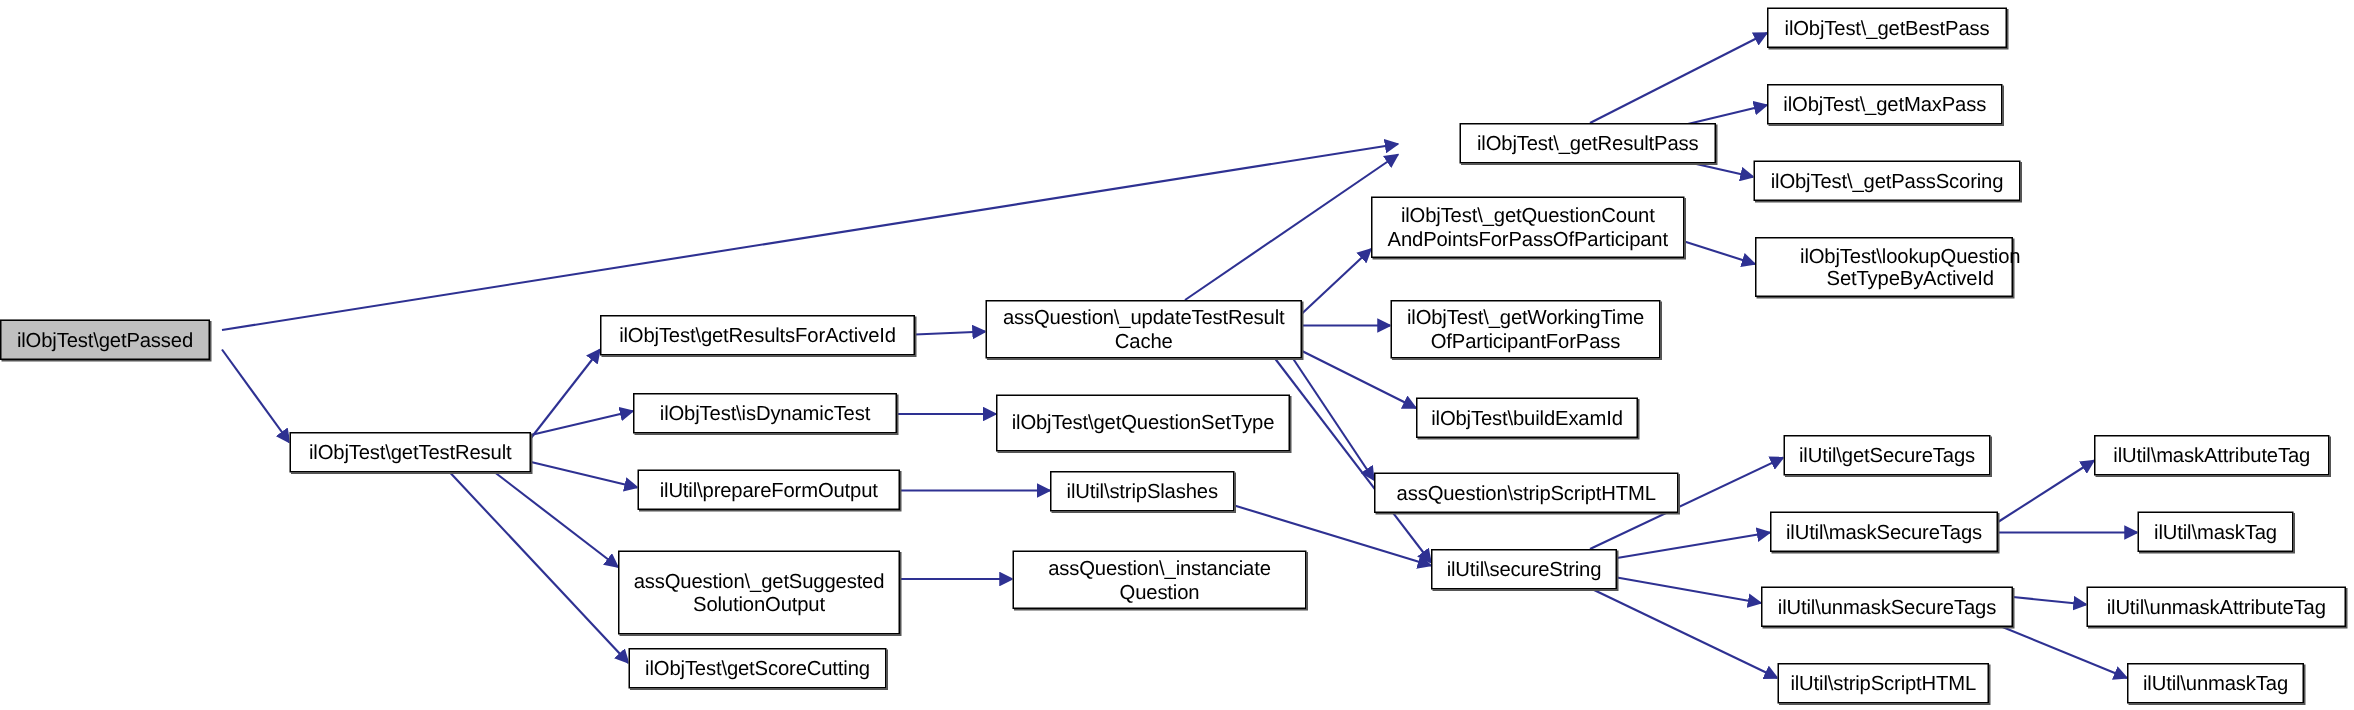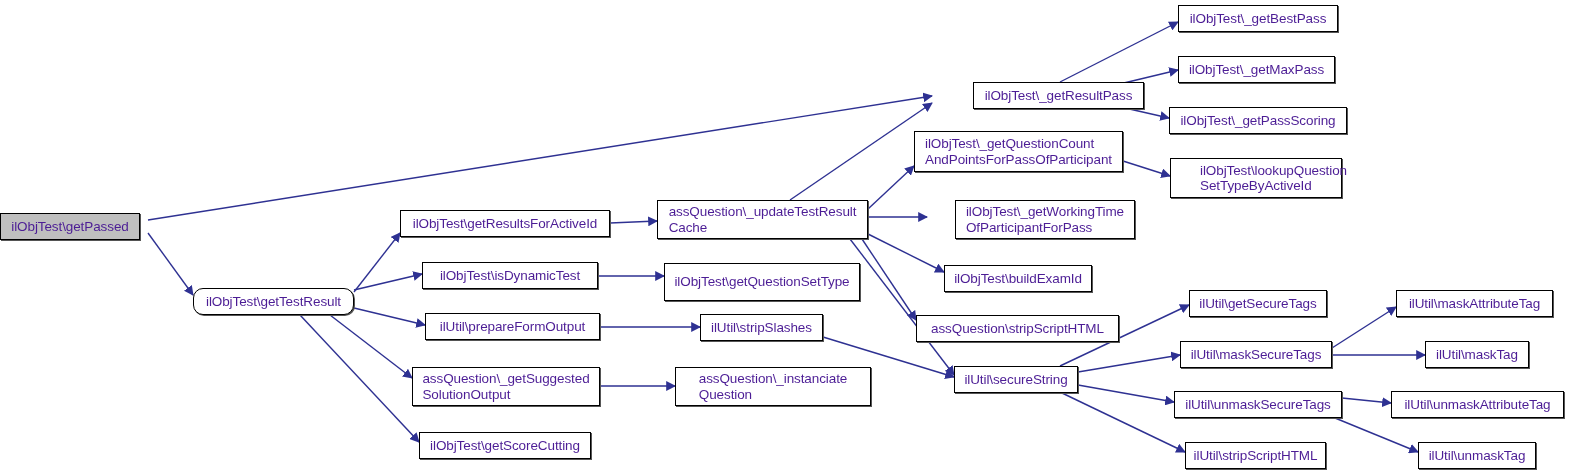--- a/index.html
+++ b/index.html
@@ -21,24 +21,25 @@
     top: 0;
     width: 1569px;
     height: 473px;
     pointer-events: none;
   }
   .node {
     position: absolute;
     box-sizing: border-box;
     border: 1px solid #000000;
     background: #ffffff;
-    color: #4c1d95;
+    color: #000000;
     display: flex;
     align-items: center;
     justify-content: center;
+    text-align: center;
     font-size: 13.5px;
     line-height: 15.5px;
     letter-spacing: -0.1px;
     white-space: pre-line;
     box-shadow: 1px 1px 0 0 #555555;
     z-index: 2;
   }
   .node.root {
     background: #bfbfbf;
   }
@@ -83,37 +84,37 @@
         <path d="M1062,393 L1185,452" fill="none" stroke="#2e3192" stroke-width="1.4" marker-end="url(#arrow)"></path>
         <path d="M1332,348 L1396,307" fill="none" stroke="#2e3192" stroke-width="1.4" marker-end="url(#arrow)"></path>
         <path d="M1332,355 L1425,355" fill="none" stroke="#2e3192" stroke-width="1.4" marker-end="url(#arrow)"></path>
         <path d="M1342,398 L1391,403" fill="none" stroke="#2e3192" stroke-width="1.4" marker-end="url(#arrow)"></path>
         <path d="M1335,418 L1418,452" fill="none" stroke="#2e3192" stroke-width="1.4" marker-end="url(#arrow)"></path>
       </g>
   </svg>
 
   <div id="node-layer">
       <div class="node root" style="left: 0; top: 213px; width: 140px; height: 27px; background: rgb(191, 191, 191); border-color: rgb(0, 0, 0);">ilObjTest\getPassed</div>
-      <div class="node" style="left: 193px; top: 288px; width: 161px; height: 27px; background: rgb(255, 255, 255); border-color: rgb(0, 0, 0); border-radius: 10px;">ilObjTest\getTestResult</div>
+      <div class="node" style="left: 193px; top: 288px; width: 161px; height: 27px; background: rgb(255, 255, 255); border-color: rgb(0, 0, 0);">ilObjTest\getTestResult</div>
       <div class="node" style="left: 400px; top: 210px; width: 210px; height: 27px; background: rgb(255, 255, 255); border-color: rgb(0, 0, 0);">ilObjTest\getResultsForActiveId</div>
       <div class="node" style="left: 422px; top: 262px; width: 176px; height: 27px; background: rgb(255, 255, 255); border-color: rgb(0, 0, 0);">ilObjTest\isDynamicTest</div>
       <div class="node" style="left: 425px; top: 313px; width: 175px; height: 27px; background: rgb(255, 255, 255); border-color: rgb(0, 0, 0);">ilUtil\prepareFormOutput</div>
-      <div class="node" style="left: 412px; top: 367px; width: 188px; height: 39px; background: rgb(255, 255, 255); border-color: rgb(0, 0, 0);">assQuestion\_getSuggested
+      <div class="node" style="left: 412px; top: 367px; width: 188px; height: 56px; background: rgb(255, 255, 255); border-color: rgb(0, 0, 0);">assQuestion\_getSuggested
 SolutionOutput</div>
       <div class="node" style="left: 419px; top: 432px; width: 172px; height: 27px; background: rgb(255, 255, 255); border-color: rgb(0, 0, 0);">ilObjTest\getScoreCutting</div>
       <div class="node" style="left: 657px; top: 200px; width: 211px; height: 39px; background: rgb(255, 255, 255); border-color: rgb(0, 0, 0);">assQuestion\_updateTestResult
 Cache</div>
       <div class="node" style="left: 664px; top: 263px; width: 196px; height: 38px; background: rgb(255, 255, 255); border-color: rgb(0, 0, 0);">ilObjTest\getQuestionSetType</div>
       <div class="node" style="left: 700px; top: 314px; width: 123px; height: 27px; background: rgb(255, 255, 255); border-color: rgb(0, 0, 0);">ilUtil\stripSlashes</div>
       <div class="node" style="left: 675px; top: 367px; width: 196px; height: 39px; background: rgb(255, 255, 255); border-color: rgb(0, 0, 0);">assQuestion\_instanciate
 Question</div>
       <div class="node" style="left: 932px; top: 82px; width: 171px; height: 27px; background: rgb(255, 255, 255); border-color: rgb(0, 0, 0); margin-left: 41px;">ilObjTest\_getResultPass</div>
       <div class="node" style="left: 914px; top: 131px; width: 209px; height: 41px; background: rgb(255, 255, 255); border-color: rgb(0, 0, 0);">ilObjTest\_getQuestionCount
 AndPointsForPassOfParticipant</div>
-      <div class="node" style="left: 927px; top: 200px; width: 180px; height: 39px; background: rgb(255, 255, 255); border-color: rgb(0, 0, 0); margin-left: 28px;">ilObjTest\_getWorkingTime
+      <div class="node" style="left: 927px; top: 200px; width: 180px; height: 39px; background: rgb(255, 255, 255); border-color: rgb(0, 0, 0);">ilObjTest\_getWorkingTime
 OfParticipantForPass</div>
       <div class="node" style="left: 944px; top: 265px; width: 148px; height: 27px; background: rgb(255, 255, 255); border-color: rgb(0, 0, 0);">ilObjTest\buildExamId</div>
       <div class="node" style="left: 916px; top: 315px; width: 203px; height: 27px; background: rgb(255, 255, 255); border-color: rgb(0, 0, 0);">assQuestion\stripScriptHTML</div>
       <div class="node" style="left: 954px; top: 366px; width: 124px; height: 27px; background: rgb(255, 255, 255); border-color: rgb(0, 0, 0);">ilUtil\secureString</div>
       <div class="node" style="left: 1178px; top: 5px; width: 160px; height: 27px; background: rgb(255, 255, 255); border-color: rgb(0, 0, 0);">ilObjTest\_getBestPass</div>
       <div class="node" style="left: 1178px; top: 56px; width: 157px; height: 27px; background: rgb(255, 255, 255); border-color: rgb(0, 0, 0);">ilObjTest\_getMaxPass</div>
       <div class="node" style="left: 1169px; top: 107px; width: 178px; height: 27px; background: rgb(255, 255, 255); border-color: rgb(0, 0, 0);">ilObjTest\_getPassScoring</div>
       <div class="node" style="left: 1170px; top: 158px; width: 172px; height: 40px; background: rgb(255, 255, 255); border-color: rgb(0, 0, 0); padding-left: 35px;">ilObjTest\lookupQuestion
 SetTypeByActiveId</div>
       <div class="node" style="left: 1189px; top: 290px; width: 138px; height: 27px; background: rgb(255, 255, 255); border-color: rgb(0, 0, 0);">ilUtil\getSecureTags</div>

